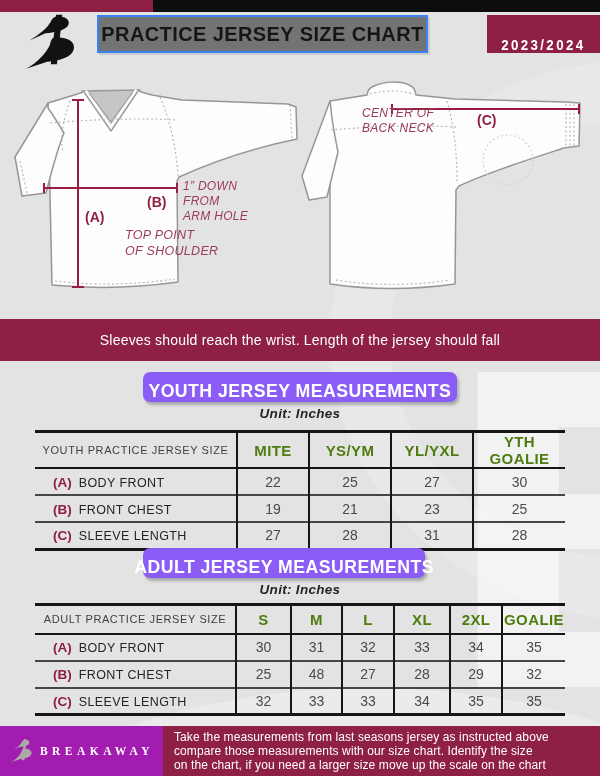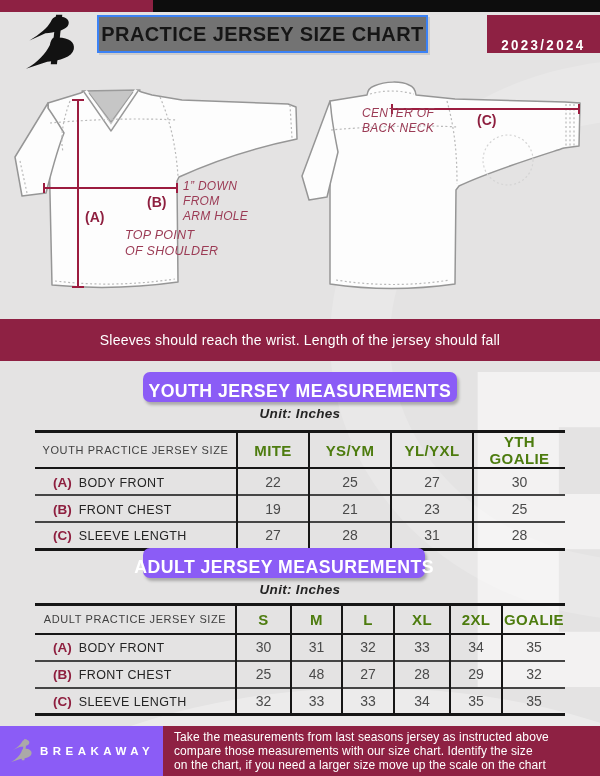--- a/index.html
+++ b/index.html
@@ -93,22 +93,22 @@
   table.size-table tbody tr + tr td{border-top:2px solid #454545;margin-top:24px;}
   th.size-label-cell{font-weight:normal;font-size:11px;color:#3f3f3f;letter-spacing:.6px;text-align:center;}
   th.size-col{font-weight:bold;font-size:15px;color:#4d7c0f;letter-spacing:.4px;text-align:center;}
   td.row-label-cell{text-align:left;padding-left:18px;white-space:nowrap;}
   td.row-label-cell .key{color:var(--maroon_text);font-weight:bold;font-size:13.5px;margin-right:7px;}
   td.row-label-cell .lbl{font-size:12.5px;color:#242424;letter-spacing:.4px;}
   td.val-cell{text-align:center;font-size:14px;color:#4a4a4a;}
 
   
   .footer-black{
-    left:0;top:726px;width:163px;height:50px;background:#8b5cf6;z-index:2;
-    display:flex;align-items:center;justify-content:center;gap:7px;
+    left:0;top:726px;width:163px;height:50px;background:#a21caf;z-index:2;
+    display:flex;align-items:center;justify-content:center;gap:7px;font-family:Liberation Serif, serif;
   }
   .footer-brand{color:#fff;font-weight:bold;font-size:11.5px;letter-spacing:4.5px;}
   .footer-maroon{
     left:163px;top:726px;width:437px;height:50px;background:var(--maroon);z-index:2;
     display:flex;flex-direction:column;justify-content:center;
     padding:0 10px 0 11px;
     color:#fff;font-size:12px;line-height:14px;letter-spacing:.1px;
   }
 </style>
 </head>

